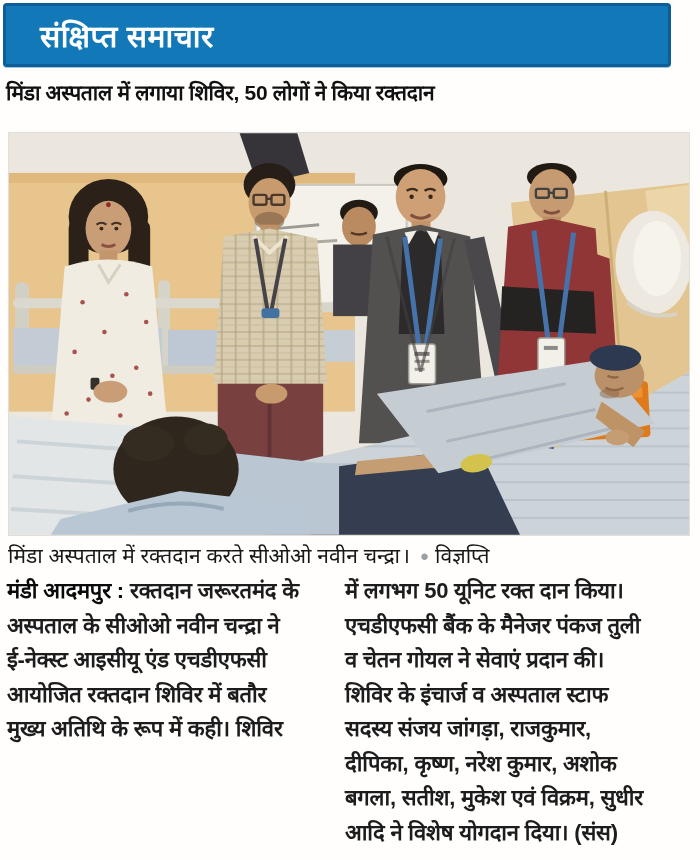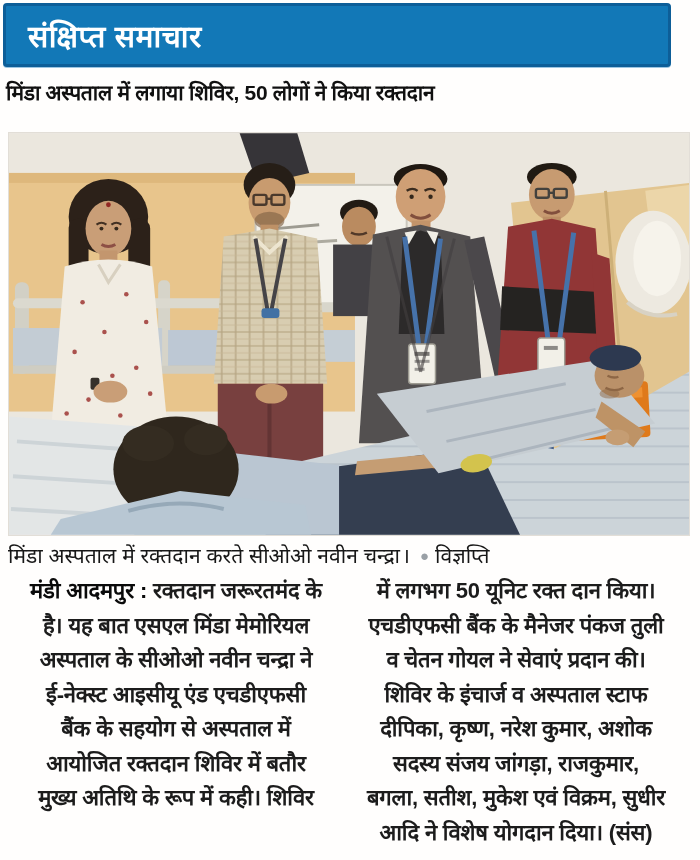--- a/index.html
+++ b/index.html
@@ -9,21 +9,21 @@
   }
   .page{position:relative;width:700px;height:860px;background:#fffefd;}
 
   
   .banner{
     position:absolute;left:3px;top:3px;width:668px;height:64px;
     background:#1278b7;border:3px solid #0d5e98;border-radius:4px;
     box-sizing:border-box;display:flex;align-items:center;
     box-shadow:0 1px 0 #9cc6e2;
   }
-  .banner-label{color:#ffffff;font-size:30px;font-weight:bold;padding-left:22px;letter-spacing:.5px;}
+  .banner-label{color:#ffffff;font-size:30px;font-weight:bold;padding-left:34px;letter-spacing:.5px;}
 
   
   .headline{
     position:absolute;left:6px;top:78px;width:692px;
     font-size:21px;font-weight:bold;color:#101010;white-space:nowrap;letter-spacing:-.3px;
   }
 
   
   .photo-frame{
     position:absolute;left:8px;top:132px;width:682px;height:404px;
@@ -34,21 +34,21 @@
   
   .caption{
     position:absolute;left:8px;top:541px;width:690px;
     font-size:21px;font-weight:normal;color:#171717;white-space:nowrap;
   }
   .caption .divider{margin:0 2px;}
   .caption .bullet{color:#9aa0a6;font-size:15px;vertical-align:2px;margin:0 6px 0 8px;}
 
   
   .article{position:absolute;left:7px;top:574px;width:690px;display:flex;}
-  .col{width:338px;text-align:center;}
+  .col{width:338px;}
   .col.right{margin-left:0;width:342px;}
   .line{
     font-size:22px;font-weight:bold;color:#1c1c1c;line-height:34.5px;
     white-space:nowrap;letter-spacing:-.2px;
   }
   .dateline{font-weight:bold;color:#0a0a0a;}
 </style>
 </head>
 <body>
 
@@ -238,32 +238,30 @@
     </svg>
   </div>
 
   <div class="caption">
     <span>मिंडा अस्पताल में रक्तदान करते सीओओ नवीन चन्द्रा</span><span class="divider">।</span><span class="bullet">●</span><span>विज्ञप्ति</span>
   </div>
 
   <div class="article">
     <div class="col left">
       <div class="line"><span class="dateline">मंडी आदमपुर :</span> <span>रक्तदान जरूरतमंद के</span></div>
-      <div class="line">है। यह बात एसएल मिंडा मेमोरियल</div>
       <div class="line">अस्पताल के सीओओ नवीन चन्द्रा ने</div>
       <div class="line">ई-नेक्स्ट आइसीयू एंड एचडीएफसी</div>
-      <div class="line">बैंक के सहयोग से अस्पताल में</div>
       <div class="line">आयोजित रक्तदान शिविर में बतौर</div>
       <div class="line">मुख्य अतिथि के रूप में कही। शिविर</div>
     </div>
     <div class="col right">
       <div class="line">में लगभग 50 यूनिट रक्त दान किया।</div>
       <div class="line">एचडीएफसी बैंक के मैनेजर पंकज तुली</div>
       <div class="line">व चेतन गोयल ने सेवाएं प्रदान की।</div>
       <div class="line">शिविर के इंचार्ज व अस्पताल स्टाफ</div>
+      <div class="line">सदस्य संजय जांगड़ा, राजकुमार,</div>
       <div class="line">दीपिका, कृष्ण, नरेश कुमार, अशोक</div>
-      <div class="line">सदस्य संजय जांगड़ा, राजकुमार,</div>
       <div class="line">बगला, सतीश, मुकेश एवं विक्रम, सुधीर</div>
       <div class="line">आदि ने विशेष योगदान दिया। (संस)</div>
     </div>
   </div>
 
 </div>
 
 </body></html>

